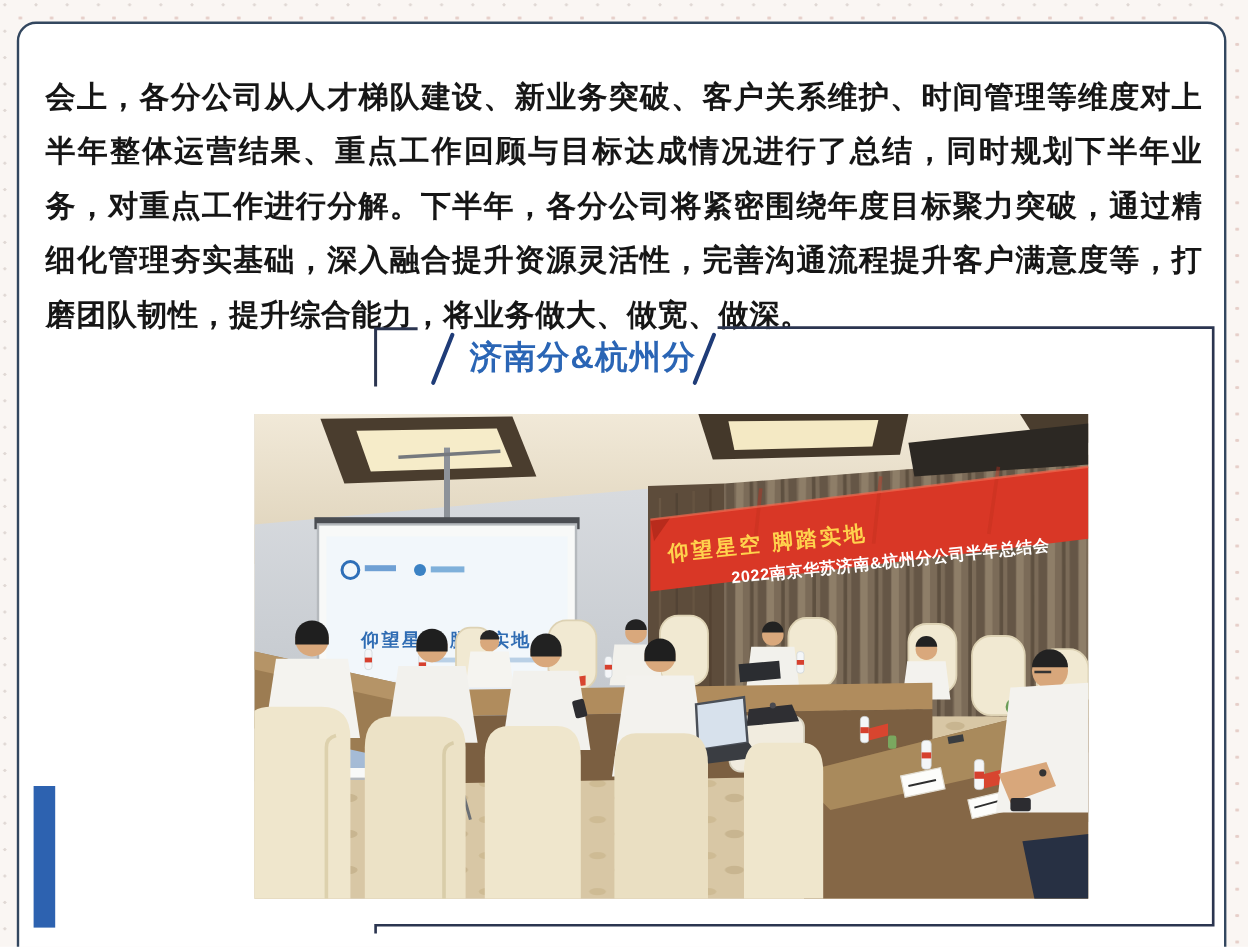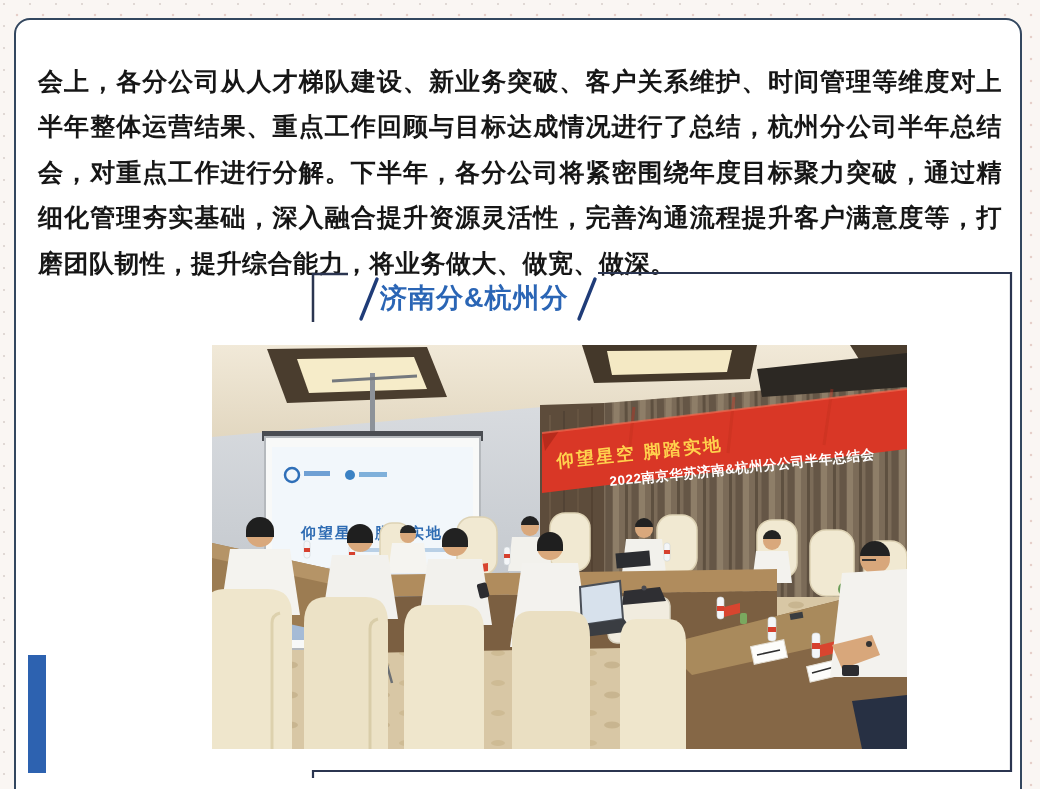--- a/index.html
+++ b/index.html
@@ -20,42 +20,42 @@
   }
   .article-paragraph{
     position:absolute;left:38px;top:34px;width:964px;
     font-size:25px;line-height:45.4px;letter-spacing:.5px;
     color:#161616;font-weight:600;
     text-align:justify;text-justify:inter-ideograph;
     z-index:3;
   }
   .section-title{
     position:absolute;left:380px;top:280px;width:200px;
-    text-align:left;font-size:27px;font-weight:700;color:#2a65b5;
+    text-align:right;font-size:27px;font-weight:700;color:#2a65b5;
     letter-spacing:1px;z-index:4;
   }
   .decor-svg{
     position:absolute;left:0;top:0;width:1040px;height:789px;
     z-index:5;pointer-events:none;
   }
   .meeting-photo{
     position:absolute;left:212px;top:345px;width:695px;height:404px;
     z-index:3;overflow:hidden;background:#dcd4c4;
   }
   .blue-accent-bar{
     position:absolute;left:28px;top:655px;width:18px;height:118px;
     background:#2d62b0;z-index:6;
   }
 </style>
 </head>
 <body>
 
 <div class="content-card"></div>
 
-<p class="article-paragraph">会上，各分公司从人才梯队建设、新业务突破、客户关系维护、时间管理等维度对上半年整体运营结果、重点工作回顾与目标达成情况进行了总结，杭州分公司半年总结会，对重点工作进行分解。下半年，各分公司将紧密围绕年度目标聚力突破，通过精细化管理夯实基础，深入融合提升资源灵活性，完善沟通流程提升客户满意度等，打磨团队韧性，提升综合能力，将业务做大、做宽、做深。</p>
+<p class="article-paragraph">会上，各分公司从人才梯队建设、新业务突破、客户关系维护、时间管理等维度对上半年整体运营结果、重点工作回顾与目标达成情况进行了总结，同时规划下半年业务，对重点工作进行分解。下半年，各分公司将紧密围绕年度目标聚力突破，通过精细化管理夯实基础，深入融合提升资源灵活性，完善沟通流程提升客户满意度等，打磨团队韧性，提升综合能力，将业务做大、做宽、做深。</p>
 
 <div class="section-title">济南分&amp;杭州分</div>
 
 <svg class="decor-svg" viewBox="0 0 1040 789" xmlns="http://www.w3.org/2000/svg">
   <path d="M348,274 H313 V322" fill="none" stroke="#2b3550" stroke-width="2.5"></path>
   <path d="M377,279 L361,319" fill="none" stroke="#1f3c78" stroke-width="3.4" stroke-linecap="round"></path>
   <path d="M595,279 L579,319" fill="none" stroke="#1f3c78" stroke-width="3.4" stroke-linecap="round"></path>
   <path d="M598,273 H1011 V771 H313 v7" fill="none" stroke="#2b3550" stroke-width="2.2"></path>
 </svg>
 

